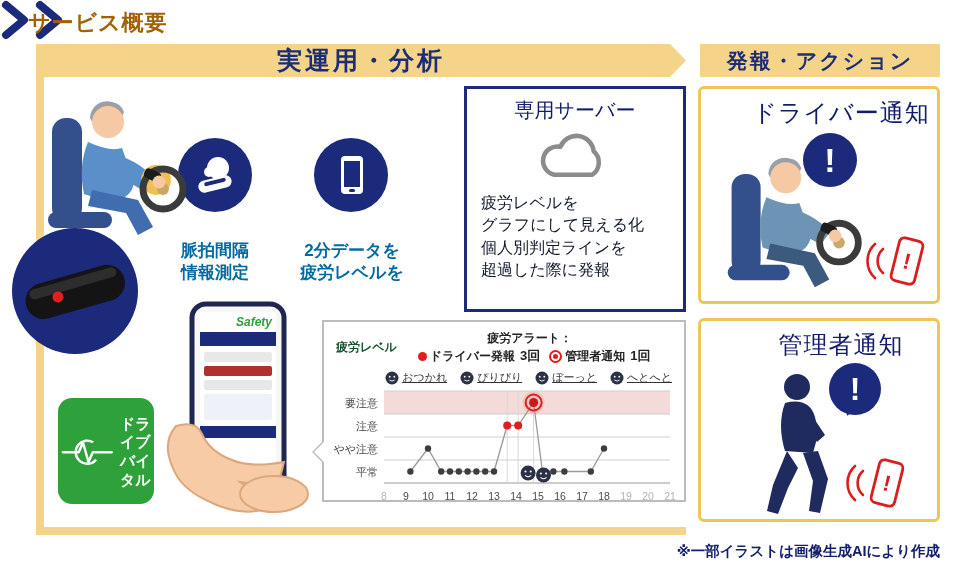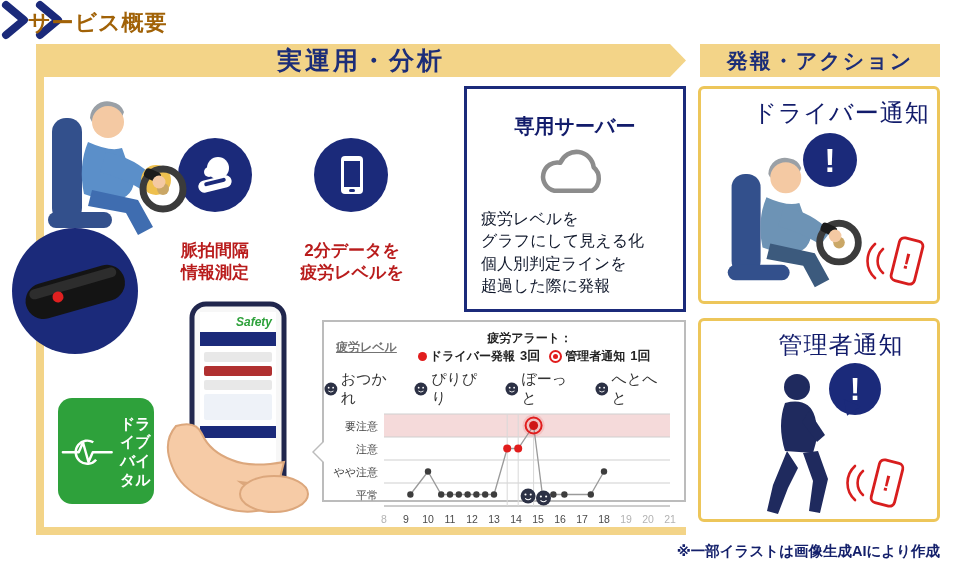--- a/index.html
+++ b/index.html
@@ -14,26 +14,26 @@
                  clip-path:polygon(0 0, calc(100% - 16px) 0, 100% 50%, calc(100% - 16px) 100%, 0 100%); }
   .banner-right { left:700px; width:240px; font-size:21px; letter-spacing:2px; }
 
   .frame-left   { position:absolute; left:36px; top:77px; width:8px; height:458px; background:#f3d488; }
   .frame-bottom { position:absolute; left:36px; top:527px; width:650px; height:8px; background:#f3d488; }
 
   .illu { position:absolute; }
 
   .circle-step { position:absolute; width:74px; height:74px; border-radius:50%; background:#1b2a7a;
                  display:flex; align-items:center; justify-content:center; }
-  .step-label { position:absolute; text-align:center; font-weight:bold; color:#b91c1c; font-size:17px; line-height:1.3; }
+  .step-label { position:absolute; text-align:center; font-weight:bold; color:#0369a1; font-size:17px; line-height:1.3; }
   .step-label span { display:block; }
 
   .server-box { position:absolute; left:464px; top:86px; width:222px; height:226px;
                 border:3px solid #1b2a7a; background:#fff; }
-  .server-title { text-align:center; margin-top:24px; font-size:20px; font-weight:bold; color:#121c6b; }
+  .server-title { text-align:center; margin-top:8px; font-size:20px; font-weight:normal; color:#121c6b; }
   .server-cloud { display:flex; justify-content:center; margin-top:4px; }
   .server-text { margin:8px 8px 0 14px; font-size:16px; font-weight:normal; color:#0f172a; line-height:1.4; }
   .server-text span { display:block; }
 
   .band-circle { position:absolute; left:12px; top:228px; width:126px; height:126px;
                  border-radius:50%; background:#1b2a7a; z-index:2; }
 
   .app-icon { position:absolute; left:58px; top:398px; width:96px; height:106px; background:#2ea13b;
               border-radius:14px; z-index:5; display:flex; flex-direction:row; align-items:center; }
   .app-icon-label { color:#fff; font-weight:bold; font-size:15px; line-height:1.25; text-align:center; margin-top:2px; }
@@ -41,30 +41,30 @@
 
   .hand-phone { position:absolute; left:156px; top:298px; width:165px; height:228px; z-index:4; }
 
   .chart-panel { position:absolute; left:322px; top:320px; width:364px; height:182px;
                  background:#fff; border:2px solid #bcbcbc; z-index:3; }
   .chart-tail-b { position:absolute; left:-24px; top:118px; width:0; height:0;
                   border:12px solid transparent; border-right:12px solid #bcbcbc; }
   .chart-tail-f { position:absolute; left:-20px; top:120px; width:0; height:0;
                   border:10px solid transparent; border-right:10px solid #ffffff; }
   .chart-head { display:flex; align-items:center; padding:8px 8px 0 12px; }
-  .chart-ylabel { font-size:12px; font-weight:bold; color:#737373;text-decoration:underline; }
+  .chart-ylabel { font-size:12px; font-weight:bold; color:#14532d; }
   .alert-legend { display:flex; align-items:center; margin-left:12px; font-size:12px; font-weight:bold; color:#222;flex-direction:column; }
   .legend-item { display:flex; align-items:center; gap:3px; margin-left:9px; }
   .mk-dot { width:9px; height:9px; background:#e11d1d; border-radius:50%; }
   .mk-ring { width:13px; height:13px; border:2px solid #e11d1d; border-radius:50%;
              display:flex; align-items:center; justify-content:center; }
   .mk-ring i { width:5px; height:5px; background:#e11d1d; border-radius:50%; }
   .legend-count { font-size:13px; margin-left:2px; }
   .mood-row { display:flex; justify-content:flex-end; gap:13px; padding:5px 12px 0 0;
-              font-size:15px; color:#333; align-items:center; }
+              font-size:11px; color:#333; align-items:center;text-decoration:underline; }
   .mood-item { display:flex; align-items:center; gap:3px; }
 
   .card { position:absolute; left:698px; width:242px; background:#fff;
           border:3px solid #edc65a; border-radius:6px; }
   .card-driver { top:86px; height:218px; }
   .card-manager { top:318px; height:204px; }
   .card-title { text-align:center; margin-top:8px; font-size:24px; font-weight:normal; color:#121c6b; letter-spacing:1px;padding-left:44px; }
 
   .badge { position:absolute; background:#1b2a7a; border-radius:50%; color:#fff;
            display:flex; align-items:center; justify-content:center; font-weight:bold; }

